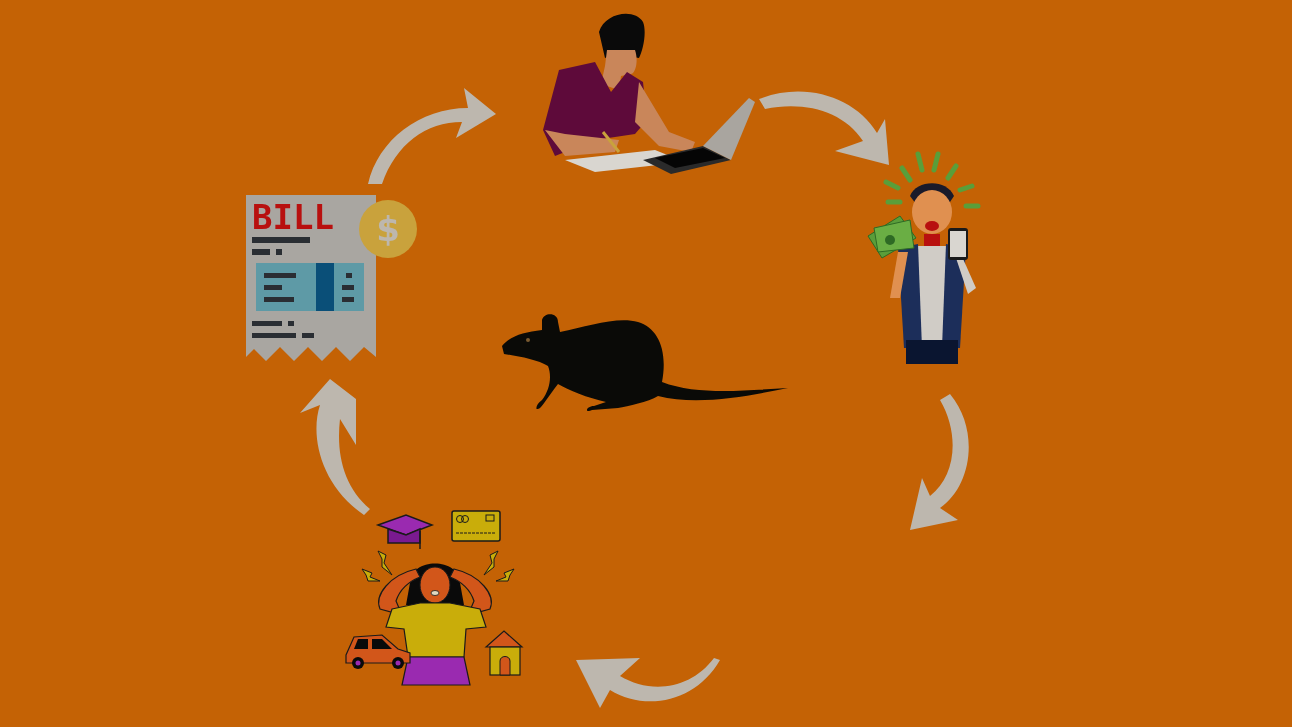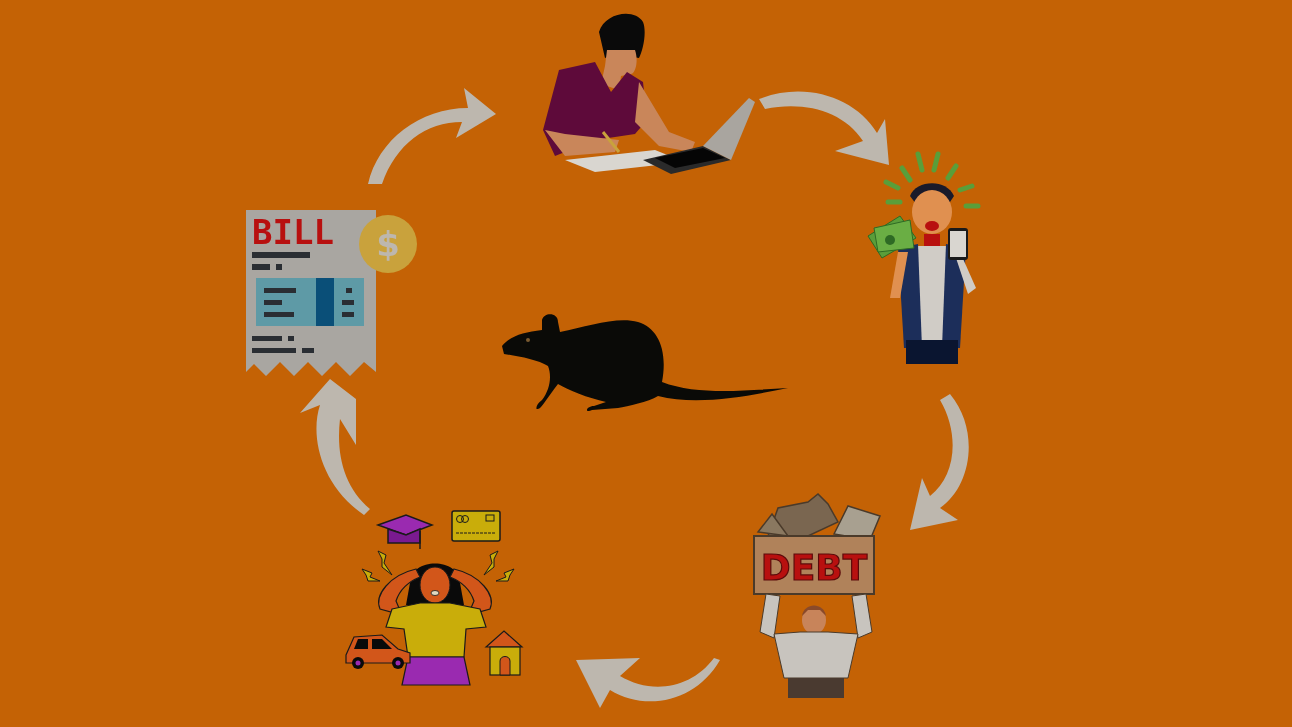--- a/index.html
+++ b/index.html
@@ -107,41 +107,20 @@
         <path d="M8 88 L 40 68 L 56 90 L 22 110 Z" fill="#5a9e3a" stroke="#2e6a24" stroke-width="1"></path>
         <path d="M14 80 L 50 72 L 54 100 L 18 104 Z" fill="#6aae44" stroke="#2e6a24" stroke-width="1"></path>
         <circle cx="30" cy="92" r="5" fill="#2e6a24"></circle>
       </g>
 
       <rect x="88" y="80" width="20" height="32" rx="3" fill="#1a1a1a"></rect>
       <rect x="90" y="83" width="16" height="26" fill="#d9d6d0"></rect>
     </svg>
   </div>
 
-  <div class="node" style="left:748px;top:492px;width:135px;height:208px">
-    <svg width="135" height="208" viewBox="0 0 135 208">
-
-      <path d="M20 44 L 30 16 L 60 10 L 70 2 L 80 12 L 90 30 L 60 44 Z" fill="#7a6650" stroke="#4a3a2a" stroke-width="1.5"></path>
-      <path d="M86 42 L 100 14 L 132 24 L 122 48 Z" fill="#a8a090" stroke="#4a3a2a" stroke-width="1.5"></path>
-      <path d="M10 40 L 24 22 L 40 44 Z" fill="#8a7860" stroke="#4a3a2a" stroke-width="1.5"></path>
-
-      <rect x="6" y="44" width="120" height="58" fill="#b0825a" stroke="#4a3a2a" stroke-width="2"></rect>
-      <text class="debt-label" x="66" y="88" text-anchor="middle" font-size="36" fill="#b8100f" stroke="#5a0a0a" stroke-width="1.2">DEBT</text>
-
-      <path d="M18 102 L 12 140 L 26 146 L 32 104 Z" fill="#c8c4be" stroke="#4a3a2a" stroke-width="1"></path>
-      <path d="M118 102 L 124 140 L 110 146 L 104 104 Z" fill="#c8c4be" stroke="#4a3a2a" stroke-width="1"></path>
-
-      <ellipse cx="66" cy="128" rx="12" ry="14" fill="#c8845a"></ellipse>
-      <path d="M54 124 C 56 110, 76 110, 78 124 L 72 118 L 60 118 Z" fill="#8a4a2a"></path>
-
-      <path d="M26 142 L 52 140 L 80 140 L 110 142 L 100 186 L 36 186 Z" fill="#c8c4be" stroke="#4a3a2a" stroke-width="1"></path>
-
-      <rect x="40" y="186" width="56" height="20" fill="#4a3a30"></rect>
-    </svg>
-  </div>
 
   <div class="node" style="left:340px;top:505px;width:190px;height:185px">
     <svg width="190" height="185" viewBox="0 0 190 185">
 
       <g>
         <path d="M38 20 L 66 10 L 92 20 L 66 30 Z" fill="#9a2ab0" stroke="#1a1a1a" stroke-width="1.5"></path>
         <path d="M48 24 L 48 38 L 80 38 L 80 24 L 66 30 Z" fill="#7a1a90" stroke="#1a1a1a" stroke-width="1.5"></path>
         <line x1="80" y1="26" x2="80" y2="44" stroke="#1a1a1a" stroke-width="1.5"></line>
       </g>
 
@@ -183,21 +162,21 @@
       </g>
 
       <g>
         <path d="M146 142 L 164 126 L 182 142 Z" fill="#d2561a" stroke="#1a1a1a" stroke-width="1.2"></path>
         <rect x="150" y="142" width="30" height="28" fill="#c9ad0a" stroke="#1a1a1a" stroke-width="1.2"></rect>
         <path d="M160 170 L 160 156 C 160 150, 170 150, 170 156 L 170 170 Z" fill="#d2561a" stroke="#1a1a1a" stroke-width="1"></path>
       </g>
     </svg>
   </div>
 
-  <div class="node" style="left:242px;top:204px;width:180px;height:180px">
+  <div class="node" style="left:242px;top:189px;width:180px;height:180px">
     <svg width="180" height="180" viewBox="0 0 180 180">
       <path d="M4 6 L 134 6 L 134 168 L 122 158 L 108 172 L 94 158 L 80 172 L 66 158 L 52 172 L 38 158 L 24 172 L 12 160 L 4 168 Z" fill="#a9a6a1"></path>
       <text class="bill-title" x="10" y="40" font-size="34" fill="#b8100f">BILL</text>
       <rect x="10" y="48" width="58" height="6" fill="#2a2e33"></rect>
       <rect x="10" y="60" width="18" height="6" fill="#2a2e33"></rect>
       <rect x="34" y="60" width="6" height="6" fill="#2a2e33"></rect>
       <rect x="14" y="74" width="108" height="48" fill="#5e9aa6"></rect>
       <rect x="74" y="74" width="18" height="48" fill="#0a4f78"></rect>
       <rect x="22" y="84" width="32" height="5" fill="#2a2e33"></rect>
       <rect x="22" y="96" width="18" height="5" fill="#2a2e33"></rect>

